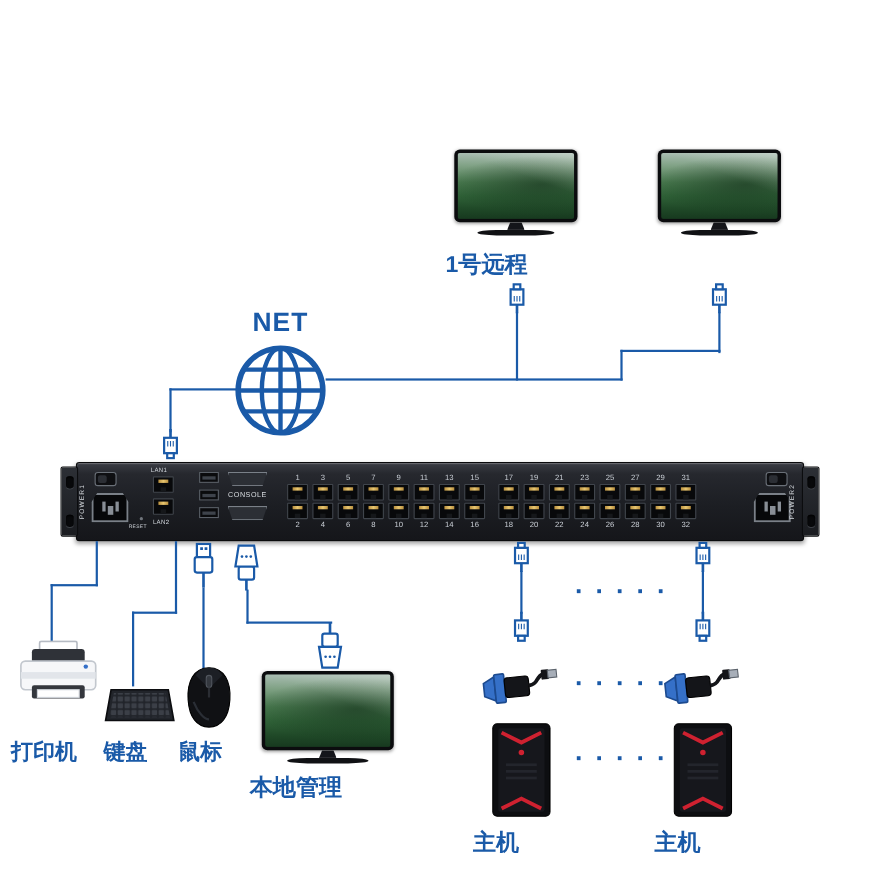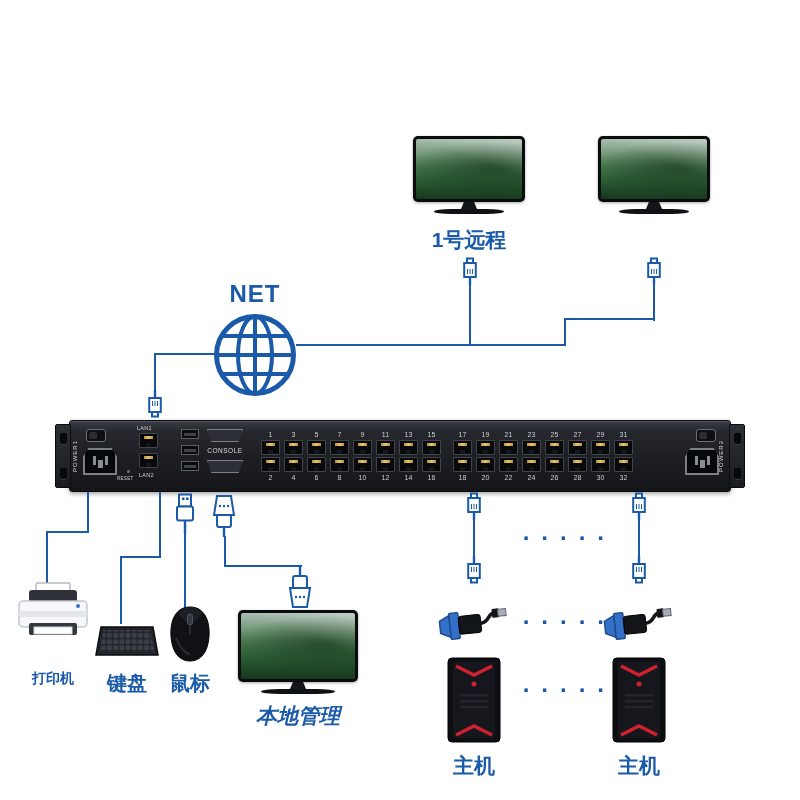--- a/index.html
+++ b/index.html
@@ -2,21 +2,21 @@
 <html style="--accent: #1a5aa8; --line: #1a5aa8;"><head>
 <meta charset="utf-8">
 <style>
   :root{ --accent:#1a5aa8; --line:#1a5aa8; }
   *{box-sizing:border-box;}
   html,body{margin:0;padding:0;background:#fff;}
   .stage{position:relative;width:800px;height:800px;margin:0 auto;background:#fff;overflow:hidden;
          font-family:"Liberation Sans","DejaVu Sans",sans-serif;}
   .title{position:absolute;left:0;top:36px;width:800px;text-align:center;
          font-size:46px;font-weight:900;color:#101010;letter-spacing:4px;}
-  .lbl{position:absolute;text-align:center;color:var(--accent);font-weight:600;font-size:21px;}
+  .lbl{position:absolute;color:var(--accent);font-weight:600;font-size:21px;}
   .net-lbl{position:absolute;text-align:center;color:var(--accent);font-weight:700;font-size:24px;letter-spacing:1px;}
   .dots{position:absolute;text-align:center;color:var(--accent);font-weight:700;font-size:24px;letter-spacing:2px;}
   .wv,.wh{position:absolute;background:var(--line);}
   .icon{position:absolute;}
   .icon svg{display:block;}
   .rot180{transform:rotate(180deg);}
   .tilt{transform:rotate(-6deg);}
 
   
   .tv{position:absolute;display:flex;flex-direction:column;align-items:center;}
@@ -335,32 +335,32 @@
   </span>
   <span class="icon" style="left:166px;top:604px;">
     <svg width="48" height="60" viewBox="0 0 48 60">
       <path d="M24 3 C38 3 44 16 43 32 C42 48 35 57 24 57 C13 57 6 48 5 32 C4 16 10 3 24 3 Z" fill="#101114" stroke="#000"></path>
       <path d="M24 3 C30 3 34 6 36 10 L24 22 L12 10 C14 6 18 3 24 3 Z" fill="#1c1f25"></path>
       <rect x="21.5" y="10" width="5" height="11" rx="2.5" fill="#34383f" stroke="#50555d"></rect>
       <line x1="24" y1="21" x2="24" y2="30" stroke="#2a2d33" stroke-width="2"></line>
       <path d="M10 34 C14 44 20 50 24 50" stroke="#2a2e35" stroke-width="2" fill="none"></path>
     </svg>
   </span>
-  <div class="lbl" style="left:10px;top:670px;width:86px;font-size:14px;">打印机</div>
+  <div class="lbl" style="left:10px;top:670px;width:86px;font-size:20px;">打印机</div>
   <div class="lbl" style="left:94px;top:670px;width:66px;font-size:20px;">键盘</div>
   <div class="lbl" style="left:162px;top:670px;width:56px;font-size:20px;">鼠标</div>
 
   <div class="tv" style="left:238px;top:610px;width:120px;">
     <div class="tv-screen" style="height:72px;">
       <div class="tv-img"></div>
       </div>
     <div class="tv-neck"></div>
     <div class="tv-base"></div>
   </div>
-  <div class="lbl" style="left:227px;top:702px;width:142px;font-style:italic;">本地管理</div>
+  <div class="lbl" style="left:227px;top:702px;width:142px;">本地管理</div>
 
   <span class="icon rot180" style="left:466px;top:492px;">
     <svg width="16" height="28" viewBox="0 0 16 28">
       <line x1="8" y1="0" x2="8" y2="8" stroke="#1a5aa8" stroke-width="2.4"></line>
       <rect x="2.2" y="8" width="11.6" height="14" fill="#fff" stroke="#1a5aa8" stroke-width="2"></rect>
       <rect x="5" y="22" width="6" height="4.5" fill="#fff" stroke="#1a5aa8" stroke-width="2"></rect>
       <line x1="5.5" y1="11" x2="5.5" y2="16" stroke="#1a5aa8" stroke-width="1"></line>
       <line x1="8" y1="11" x2="8" y2="16" stroke="#1a5aa8" stroke-width="1"></line>
       <line x1="10.5" y1="11" x2="10.5" y2="16" stroke="#1a5aa8" stroke-width="1"></line>
     </svg>

